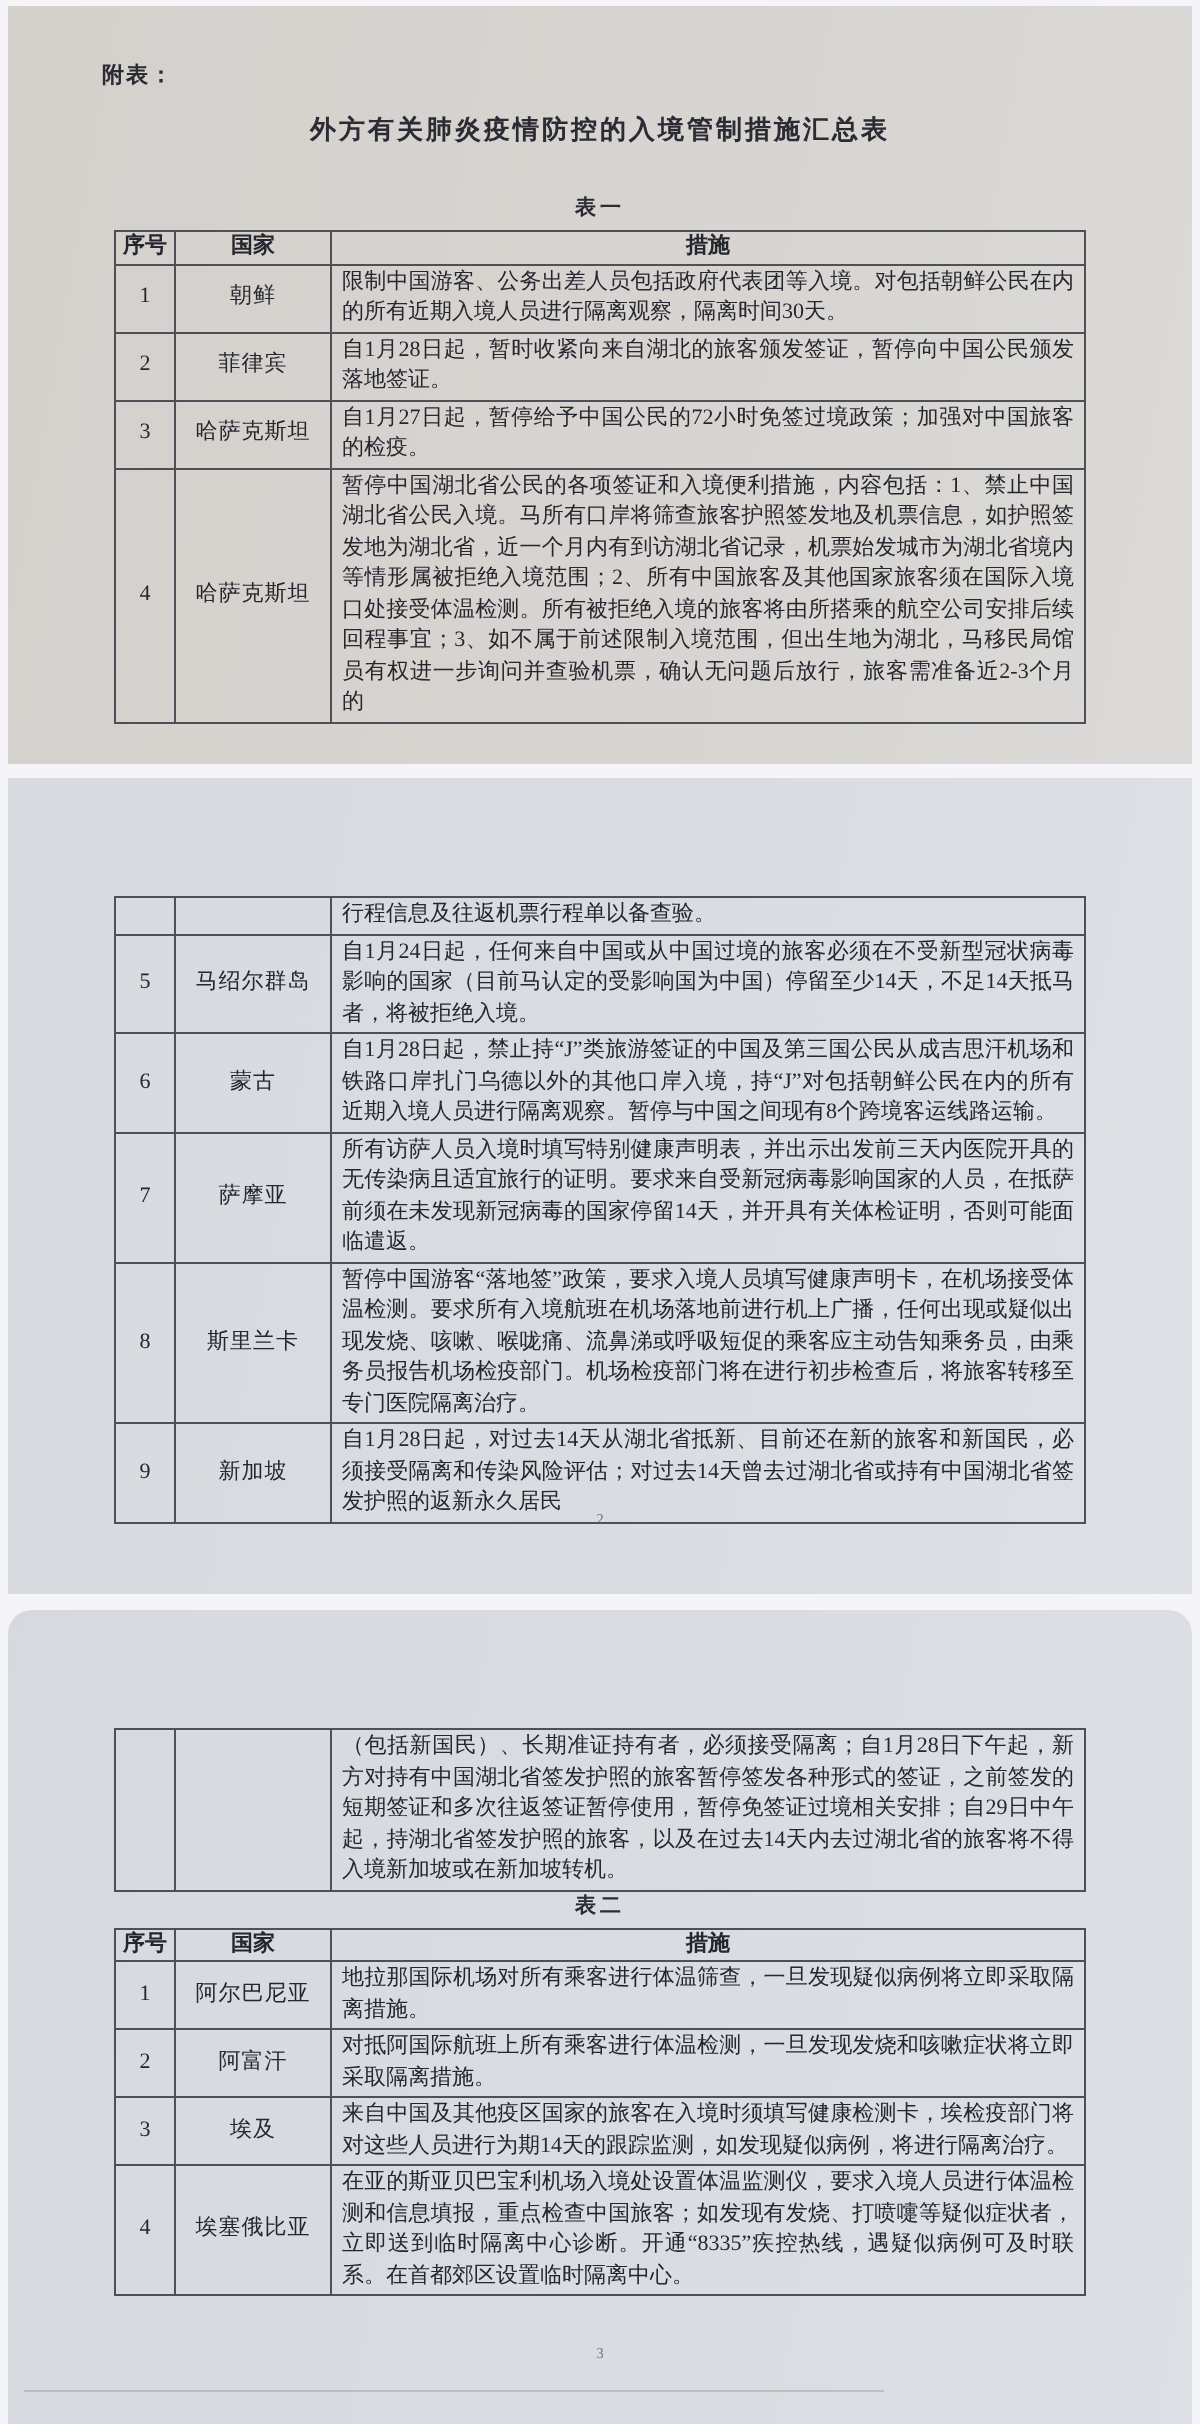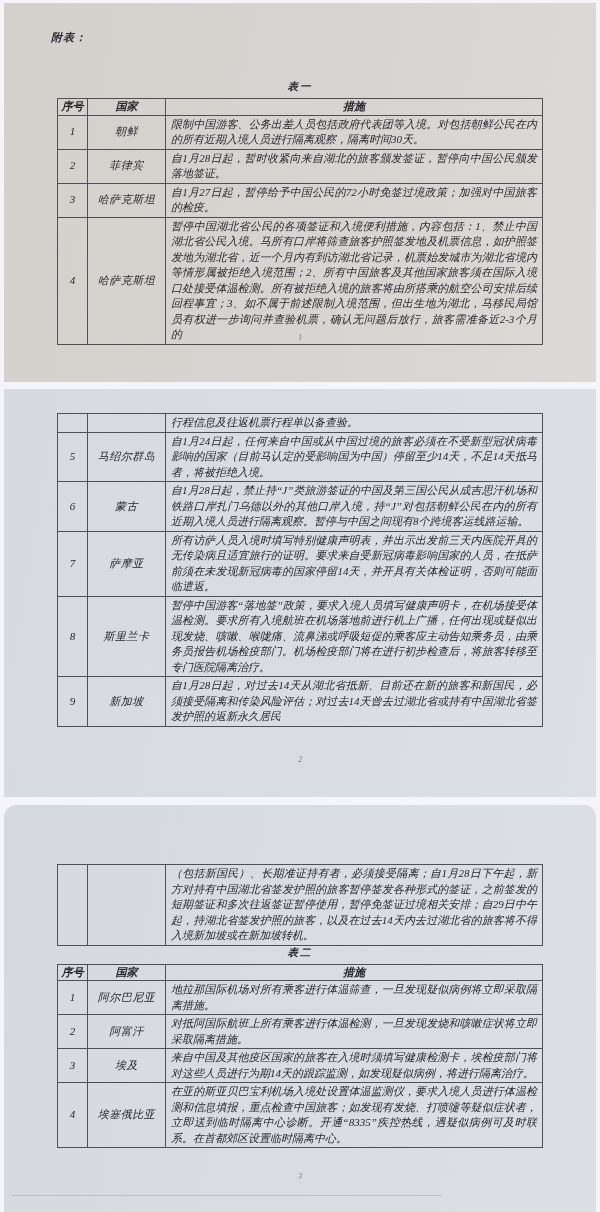--- a/index.html
+++ b/index.html
@@ -8,51 +8,50 @@
     background:#f5f4f8;
     font-family:"Liberation Serif", serif;
     overflow:hidden;
     position:relative;
   }
   .page{
     position:absolute;
     left:4px;width:592px;
     color:#2b2b33;
     overflow:hidden;
-    font-style:italic;
   }
   .page1{top:3px;height:379px;background:linear-gradient(100deg,#d4d1cd 0%,#d7d4d1 60%,#dcdad8 100%);}
   .page2{top:389px;height:408px;background:linear-gradient(100deg,#d7dade 0%,#d9dce0 55%,#dde0e4 100%);}
   .page3{top:805px;height:490px;background:linear-gradient(100deg,#d6d9dd 0%,#d9dce0 55%,#dcdfe3 100%);border-radius:12px;}
 
   .attach-label{
     padding-top:27px;margin-left:47px;
     font-size:11px;font-weight:bold;letter-spacing:1px;
   }
   .doc-title{
     margin:11px 0 0 0;
     text-align:center;
     font-size:13px;font-weight:bold;letter-spacing:1.5px;
   }
   .table-label{
     text-align:center;
     font-size:10.5px;font-weight:bold;letter-spacing:2px;
   }
-  .page1 .table-label{margin-top:35px;text-align:center;}
+  .page1 .table-label{margin-top:23px;text-align:center;}
   .page3 .table-label{}
 
   table.doc-table{
     border-collapse:collapse;
     table-layout:fixed;
     width:486px;
     margin:0 auto;
     background:transparent;
   }
   .page1 table.doc-table{margin-top:4px;}
-  .page2 table.doc-table{margin-top:24px;}
+  .page2 table.doc-table{margin-top:59px;}
   .page3 table.cont-table{margin-top:59px;}
   .page3 table.t2{margin-top:4px;}
 
   col.col-no{width:30px;}
   col.col-country{width:78px;}
 
   table.doc-table th, table.doc-table td{
     border:1px solid #4f4f58;
     font-size:11px;
     line-height:15.5px;
@@ -93,20 +92,21 @@
     font-size:16.5px;font-weight:bold;letter-spacing:0.5px;
     text-shadow:0 0 2px rgba(160,160,170,0.35);
   }
   .watermark svg{display:block;opacity:0.92;}
 </style>
 </head>
 <body>
 
 <section class="page page1">
   <div class="attach-label">附表：</div>
+  <div class="doc-title">外方有关肺炎疫情防控的入境管制措施汇总表</div>
   <div class="table-label">表一</div>
   <table class="doc-table t1">
     <colgroup>
         <col class="col-no">
         <col class="col-country">
         <col class="col-measure">
       </colgroup>
     <thead>
       <tr>
         <th>序号</th>

